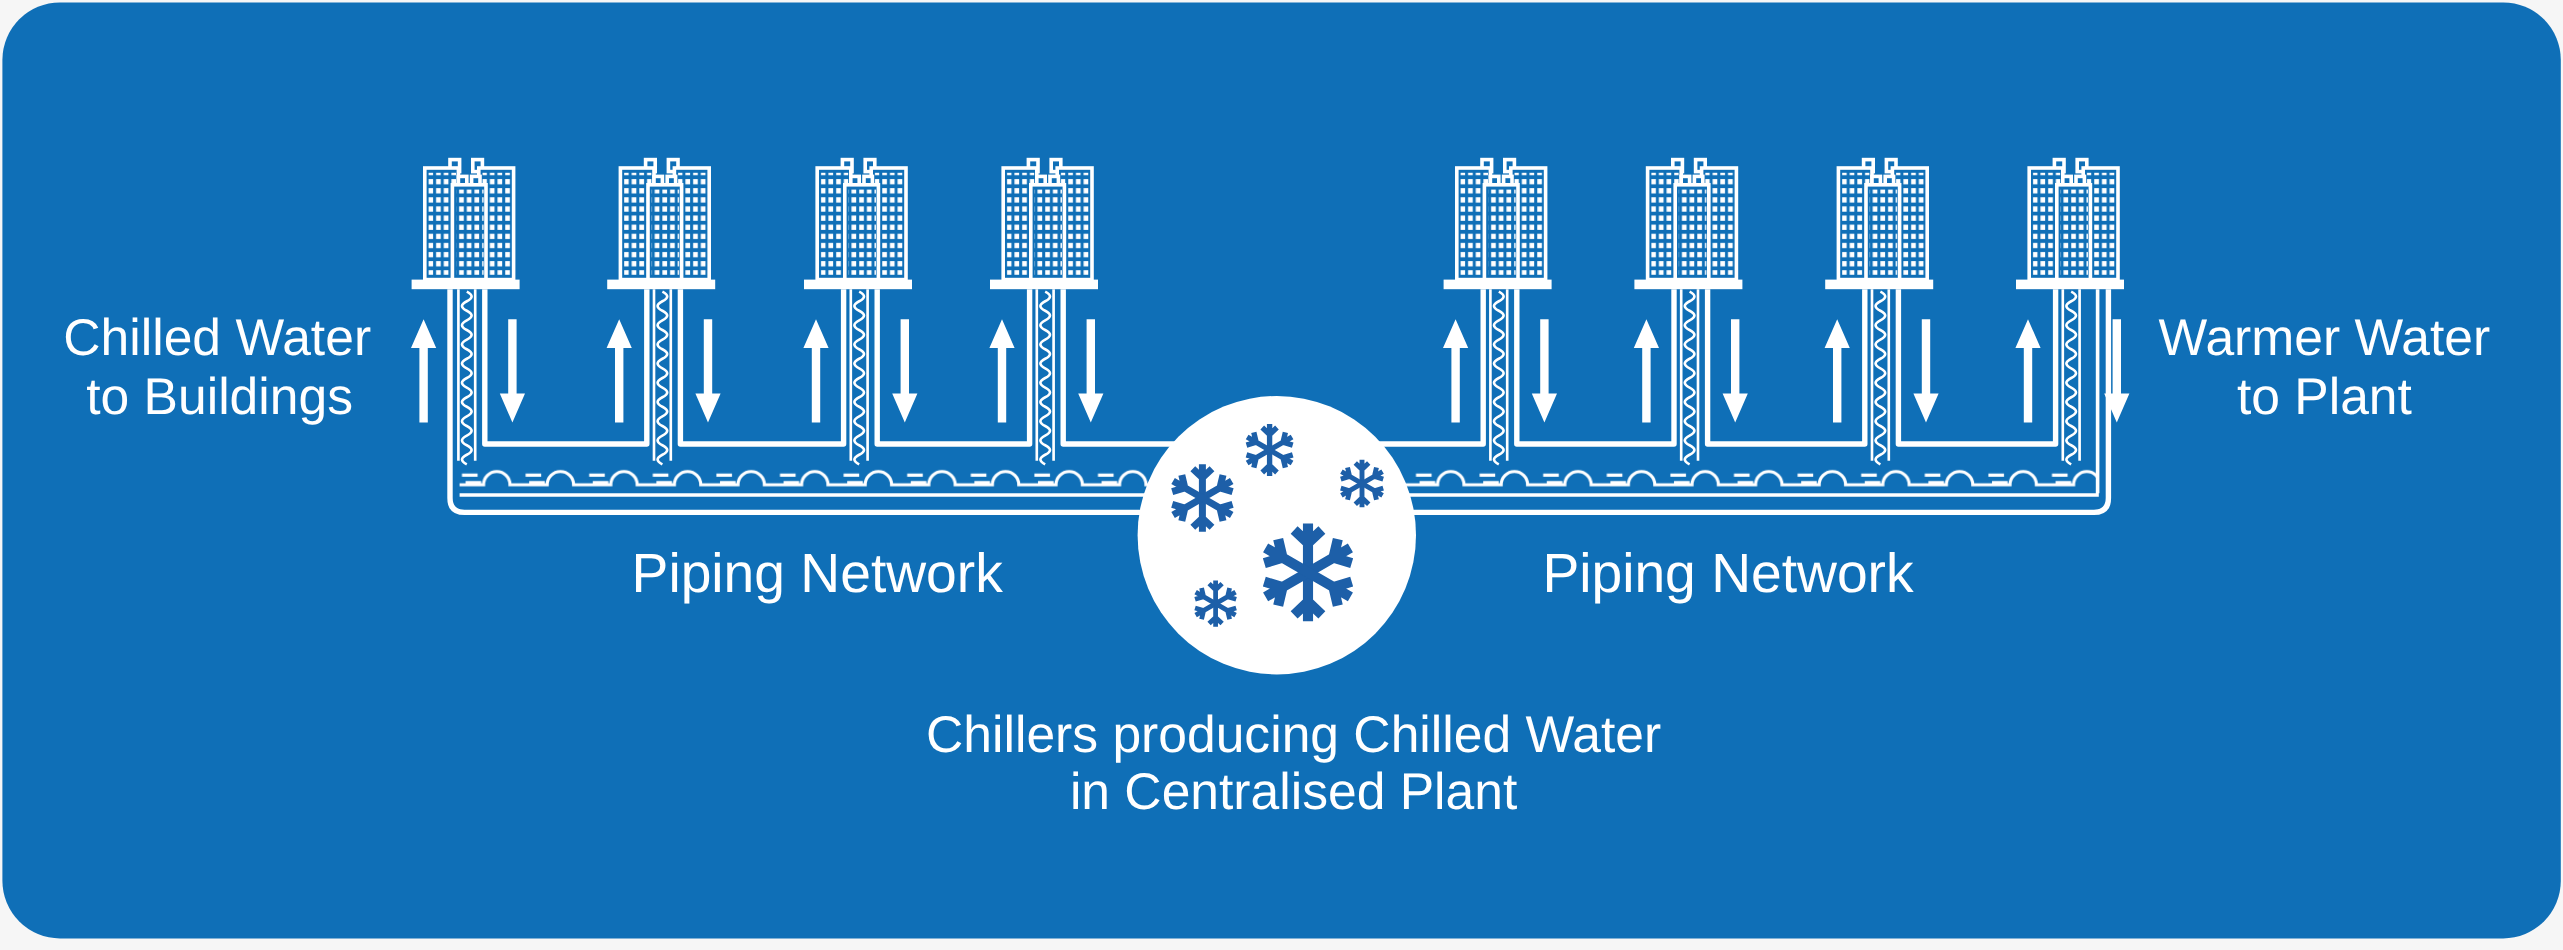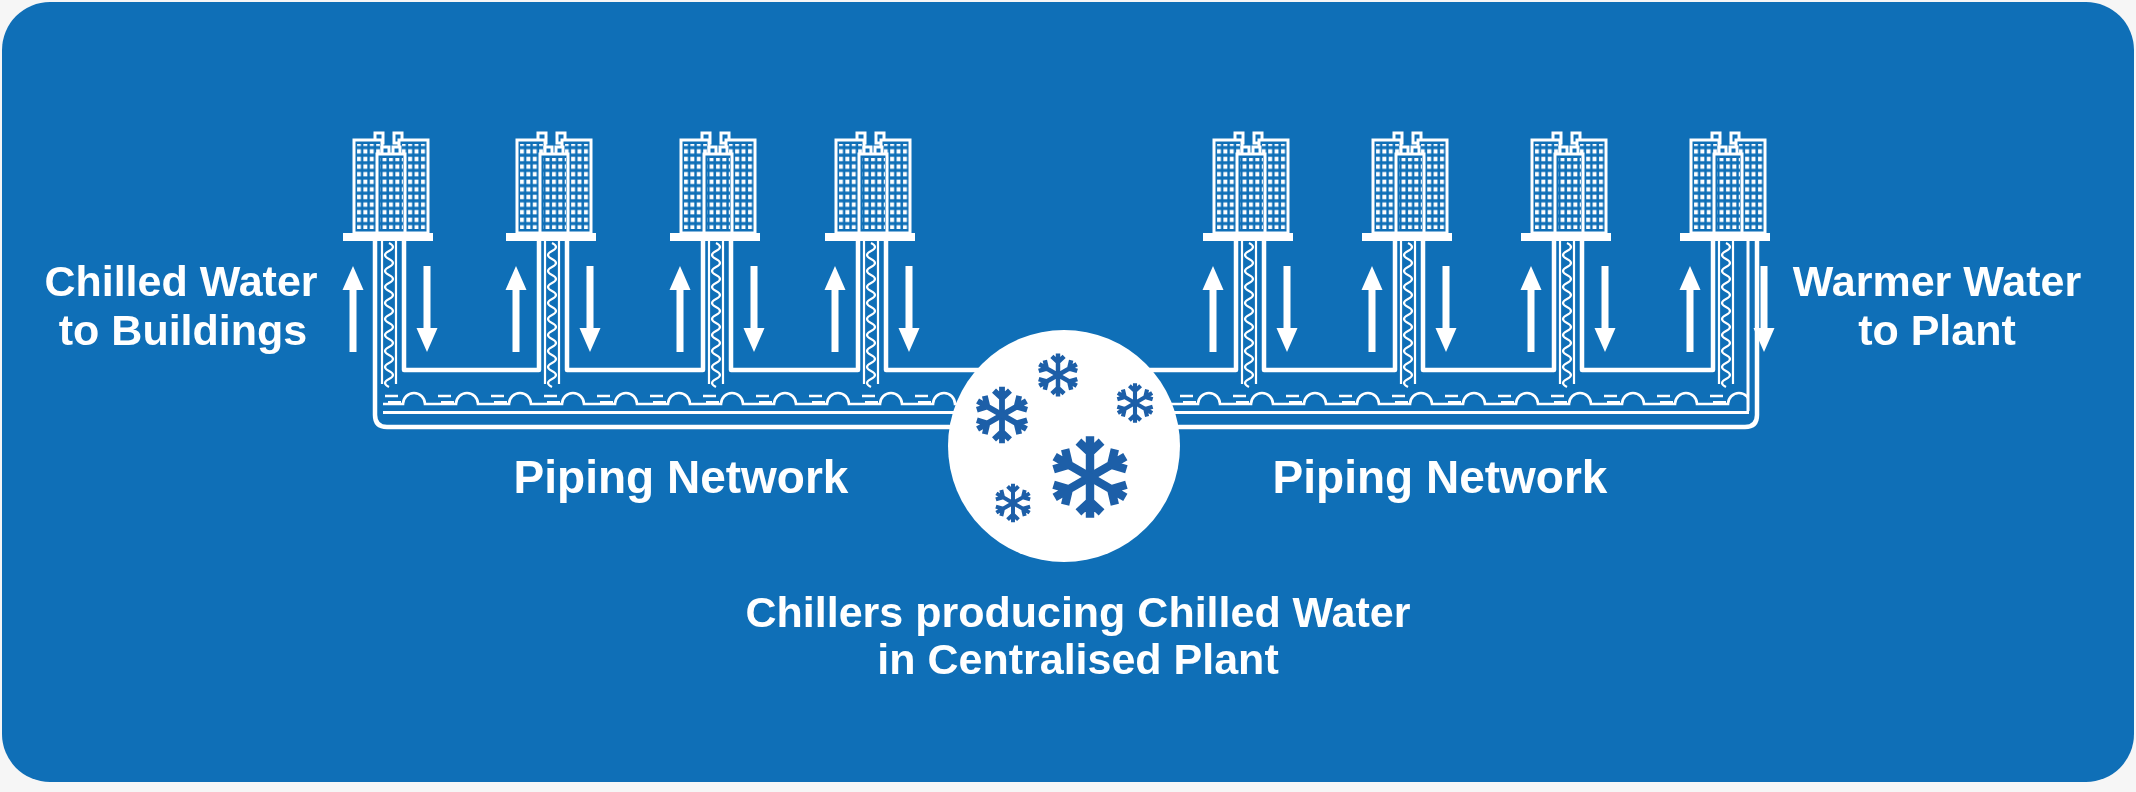--- a/index.html
+++ b/index.html
@@ -1,19 +1,19 @@
 <!DOCTYPE html>
 <html style="--bg: #0f6fb7; --outer: #f6f6f6; --line: #ffffff; --ink: #ffffff; --flake: #1d5fa8;"><head>
 <meta charset="utf-8">
 <style>
   :root{
     --bg:#0f6fb7; --outer:#f6f6f6; --line:#ffffff; --flake:#1d5fa8; --ink:#ffffff;
   }
   html,body{margin:0;padding:0;background:var(--outer);}
-  .stage{width:1920px;height:792px;position:relative;font-weight:bold;}
+  .stage{width:1920px;height:792px;position:relative;}
   svg{display:block;}
   .panel{fill:var(--bg);}
   .pipe{stroke:var(--line);fill:none;}
   .tw{fill:var(--bg);stroke:var(--line);stroke-width:3;}
   .win{fill:url(#win);stroke:none;}
   .plat{fill:var(--line);stroke:none;}
   .arrow{fill:var(--line);stroke:none;}
   .plant{fill:var(--line);stroke:none;}
   .lbl{fill:var(--ink);font-family:"Liberation Sans",sans-serif;text-anchor:middle;}
   .f-side{font-size:43px;}

